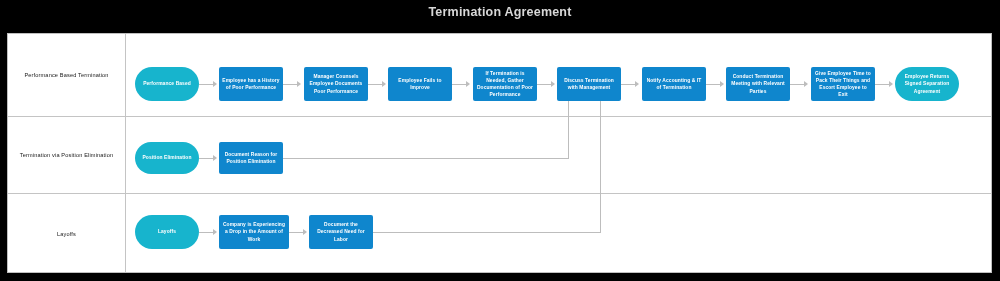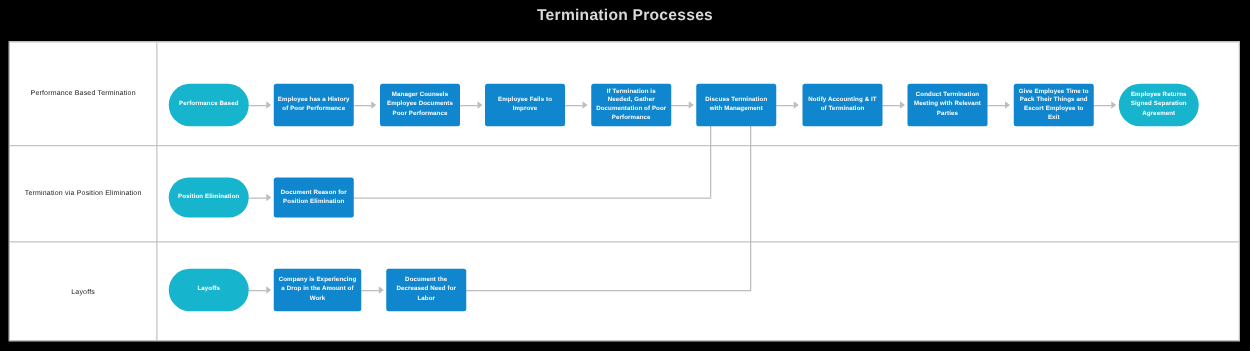--- a/index.html
+++ b/index.html
@@ -123,21 +123,21 @@
     width: 0; height: 0;
     border-left: 3px solid transparent;
     border-right: 3px solid transparent;
     border-bottom: 4px solid #bdbdbd;
     z-index: 3;
   }
 </style>
 </head>
 <body>
 
-<div id="page-title">Termination Processes</div>
+<div id="page-title">Termination Agreement</div>
 
 <div id="canvas">
 
   <div class="lane l0">
     <div class="lane-label">Performance Based Termination</div>
   </div>
 
   <div class="lane l1">
     <div class="lane-label">Termination via Position Elimination</div>
   </div>

